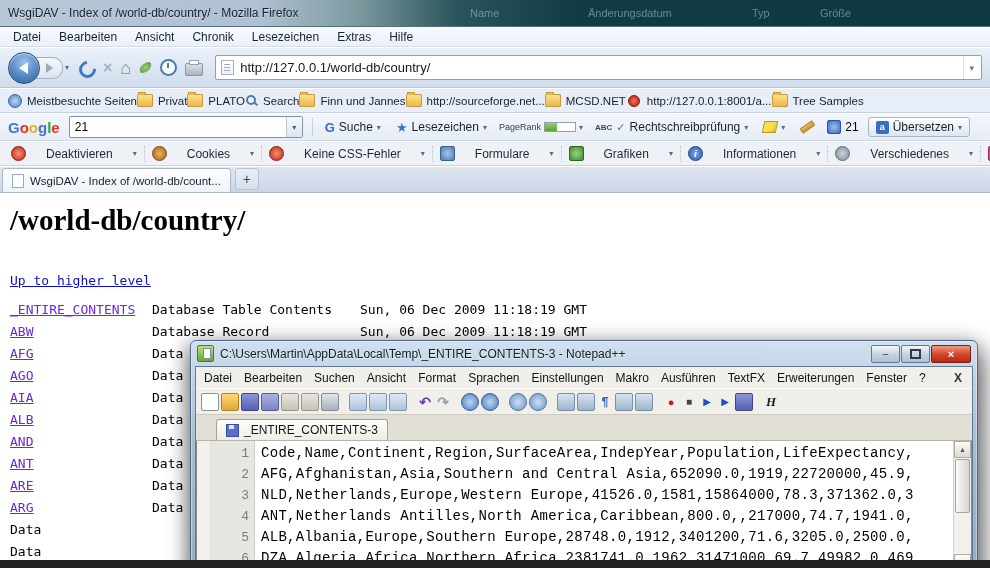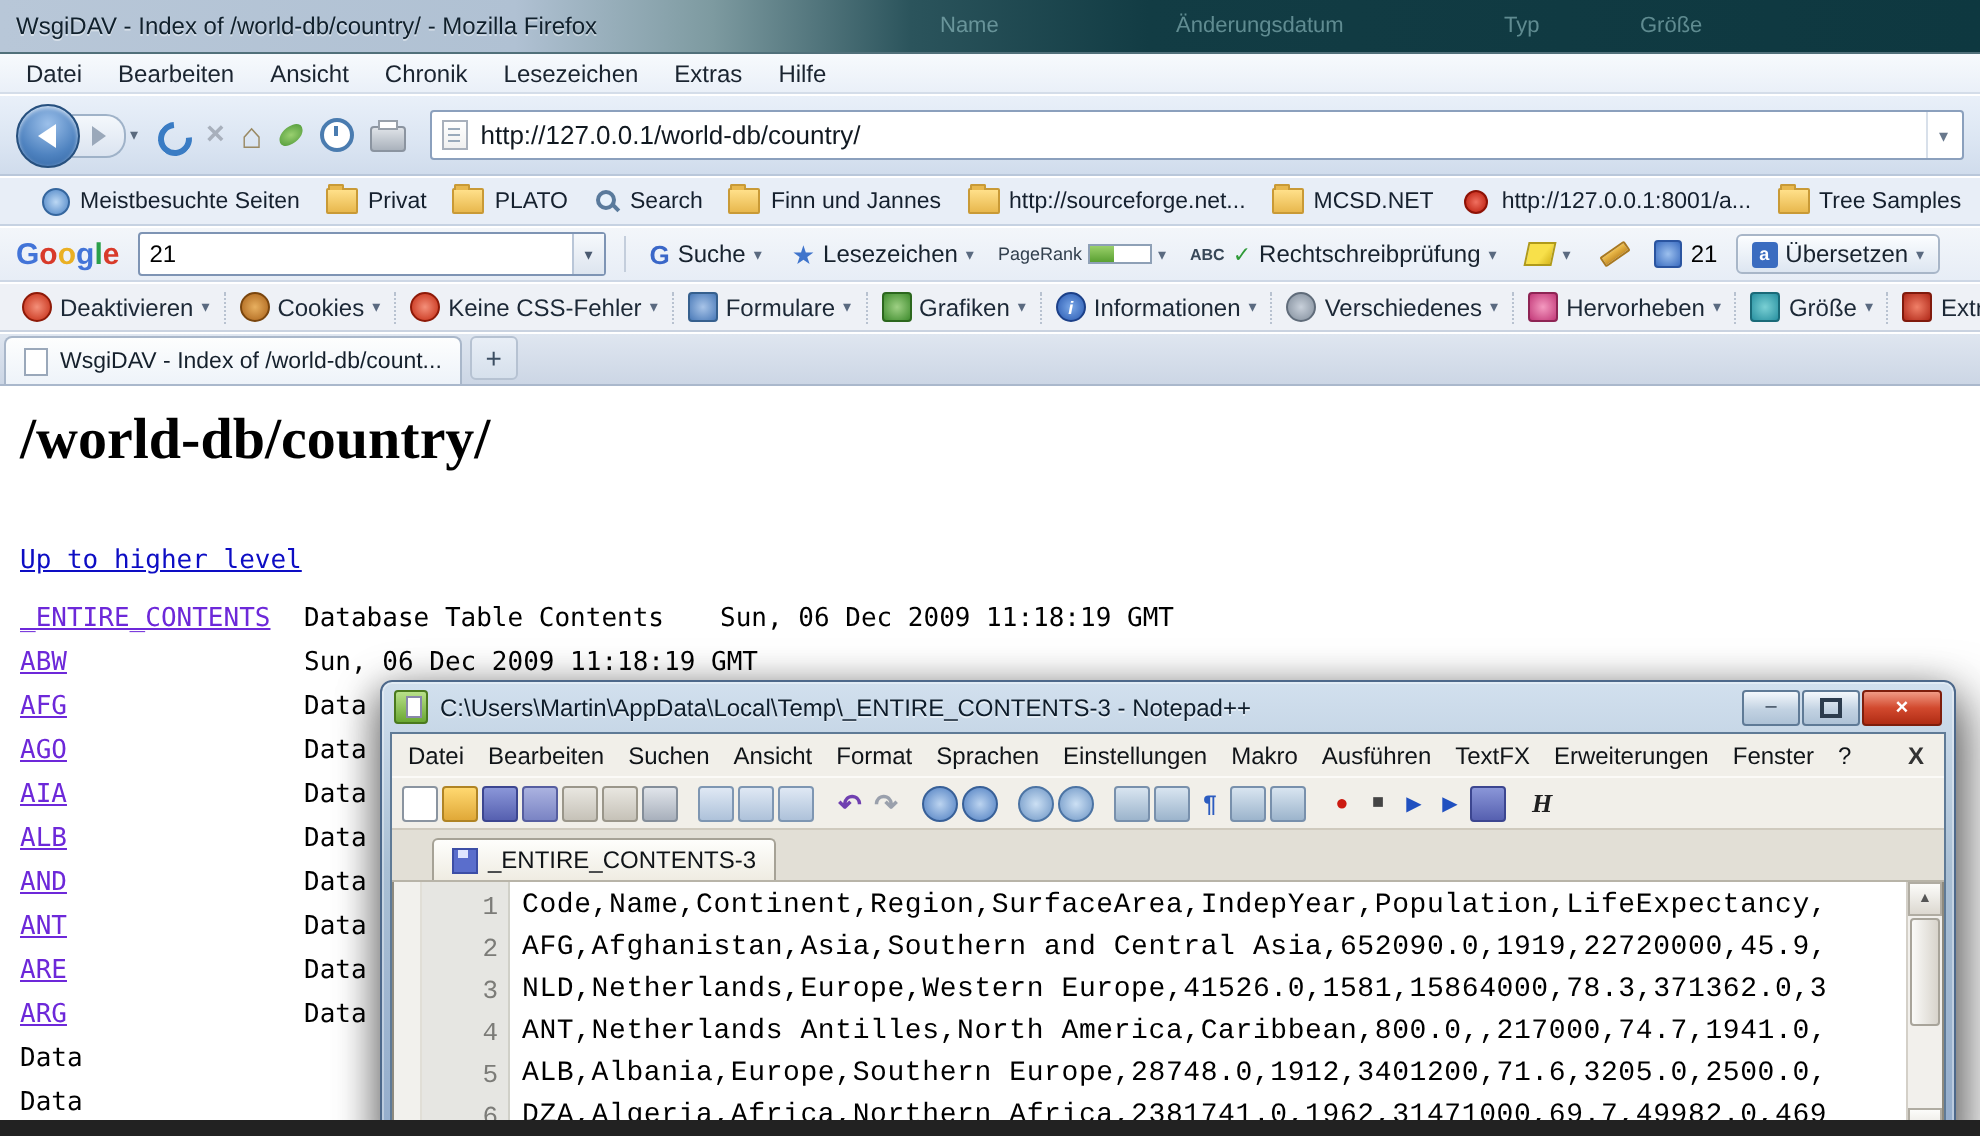--- a/index.html
+++ b/index.html
@@ -53,21 +53,21 @@
   .favicon{width:11px;height:13px;background:linear-gradient(#fff,#f0f0f0);border:1px solid #a8b0bc;position:relative;}
   .favicon:after{content:"";position:absolute;left:2px;top:3px;width:6px;height:7px;
     background:repeating-linear-gradient(#9aaabb 0 1px,transparent 1px 3px);}
   .urlinput{flex:1;border:none;outline:none;font-size:13px;color:#101820;
     font-family:"Liberation Sans",sans-serif;background:transparent;padding:0;}
   .urldrop{font-size:9px;color:#68788c;border-left:1px solid #d8e0ea;padding:0 2px 0 5px;
     align-self:stretch;display:flex;align-items:center;}
 
   
   #bookmarksbar{top:89px;height:24px;background:#e8eef7;border-bottom:1px solid #c6d2e2;
-    display:flex;align-items:center;gap:13px;padding:0 21px;white-space:nowrap;overflow:hidden;}
+    display:flex;align-items:center;padding:0 8px;white-space:nowrap;overflow:hidden;}
   .bm{display:flex;align-items:center;gap:5px;font-size:11.5px;color:#15202e;flex:0 0 auto;}
   .bmi{width:14px;height:11px;flex:0 0 auto;}
   .bmi-folder{background:linear-gradient(#ffe08a,#e8b84e);border:1px solid #c99a36;border-radius:1px;position:relative;}
   .bmi-folder:before{content:"";position:absolute;left:0;top:-3px;width:6px;height:2px;
     background:#e8b84e;border:1px solid #c99a36;border-bottom:none;border-radius:1px 1px 0 0;}
   .bmi-history{width:12px;height:12px;border-radius:50%;background:radial-gradient(#bcd8f4,#4a82c4);border:1px solid #35669e;}
   .bmi-magnifier{position:relative;width:13px;height:13px;}
   .bmi-magnifier:before{content:"";position:absolute;left:1px;top:1px;width:6px;height:6px;
     border:2px solid #5a7a9c;border-radius:50%;background:#e8f2fc;}
   .bmi-magnifier:after{content:"";position:absolute;left:9px;top:9px;width:4px;height:2px;
@@ -104,21 +104,21 @@
   .gcount{display:flex;gap:4px;align-items:center;font-size:12px;flex:0 0 auto;}
   .raised{border:1px solid #a8b6c8;border-radius:3px;background:linear-gradient(#fbfdff,#dde6f1);
     padding:2px 7px;box-shadow:inset 0 1px 1px rgba(255,255,255,.8);}
   .gtl{width:13px;height:13px;background:#3a6cc0;color:#fff;font-size:9px;font-weight:bold;
     display:flex;align-items:center;justify-content:center;border-radius:2px;}
   .gsep{width:1px;height:18px;background:#c4cedc;flex:0 0 auto;}
 
   
   #webdevbar{top:142px;height:24px;background:#eef1f6;border-bottom:1px solid #c9d2e0;
     display:flex;align-items:center;padding:0 4px;white-space:nowrap;overflow:hidden;}
-  .wd{display:flex;align-items:center;gap:4px;font-size:12px;color:#1c2836;padding:0 7px;
+  .wd{display:flex;align-items:center;gap:20px;font-size:12px;color:#1c2836;padding:0 7px;
     border-right:1px dotted #b8c2d0;height:16px;flex:0 0 auto;}
   .wdi{width:13px;height:13px;border-radius:50%;flex:0 0 auto;display:flex;align-items:center;
     justify-content:center;font-size:9px;color:#fff;font-style:italic;font-weight:bold;}
   .wdi-disable,.wdi-css-errors{background:radial-gradient(#f4907a,#c22810);border:1px solid #8e1a08;}
   .wdi-cookies{background:radial-gradient(#e8b060,#a86018);border:1px solid #7a460e;}
   .wdi-forms{background:radial-gradient(#a8c4e8,#4a7ab8);border:1px solid #36608e;border-radius:2px;}
   .wdi-images{background:radial-gradient(#9ed084,#3f8c2e);border:1px solid #2c671e;border-radius:2px;}
   .wdi-information{background:radial-gradient(#7aa8e8,#2858b0);border:1px solid #1c4088;}
   .wdi-miscellaneous{background:radial-gradient(#c8d0da,#808c9a);border:1px solid #606c7a;}
   .wdi-outline{background:radial-gradient(#f49ac0,#c23878);border:1px solid #8e2454;border-radius:2px;}
@@ -412,20 +412,21 @@
     <div class="h1">/world-db/country/</div>
     <span class="uplink mono">Up to higher level</span>
     <div id="dirrows" class="mono">
         <div class="drow">
           <span class="dname">_ENTIRE_CONTENTS</span>
           <span class="ddesc">Database Table Contents</span>
           <span class="ddate">Sun, 06 Dec 2009 11:18:19 GMT</span>
         </div>
         <div class="drow">
           <span class="dname">ABW</span>
+          <span class="ddesc">Database Record</span>
           <span class="ddate">Sun, 06 Dec 2009 11:18:19 GMT</span>
         </div>
         <div class="drow">
           <span class="dname">AFG</span>
           <span class="ddesc">Data</span>
           <span class="ddate"></span>
         </div>
         <div class="drow">
           <span class="dname">AGO</span>
           <span class="ddesc">Data</span>

